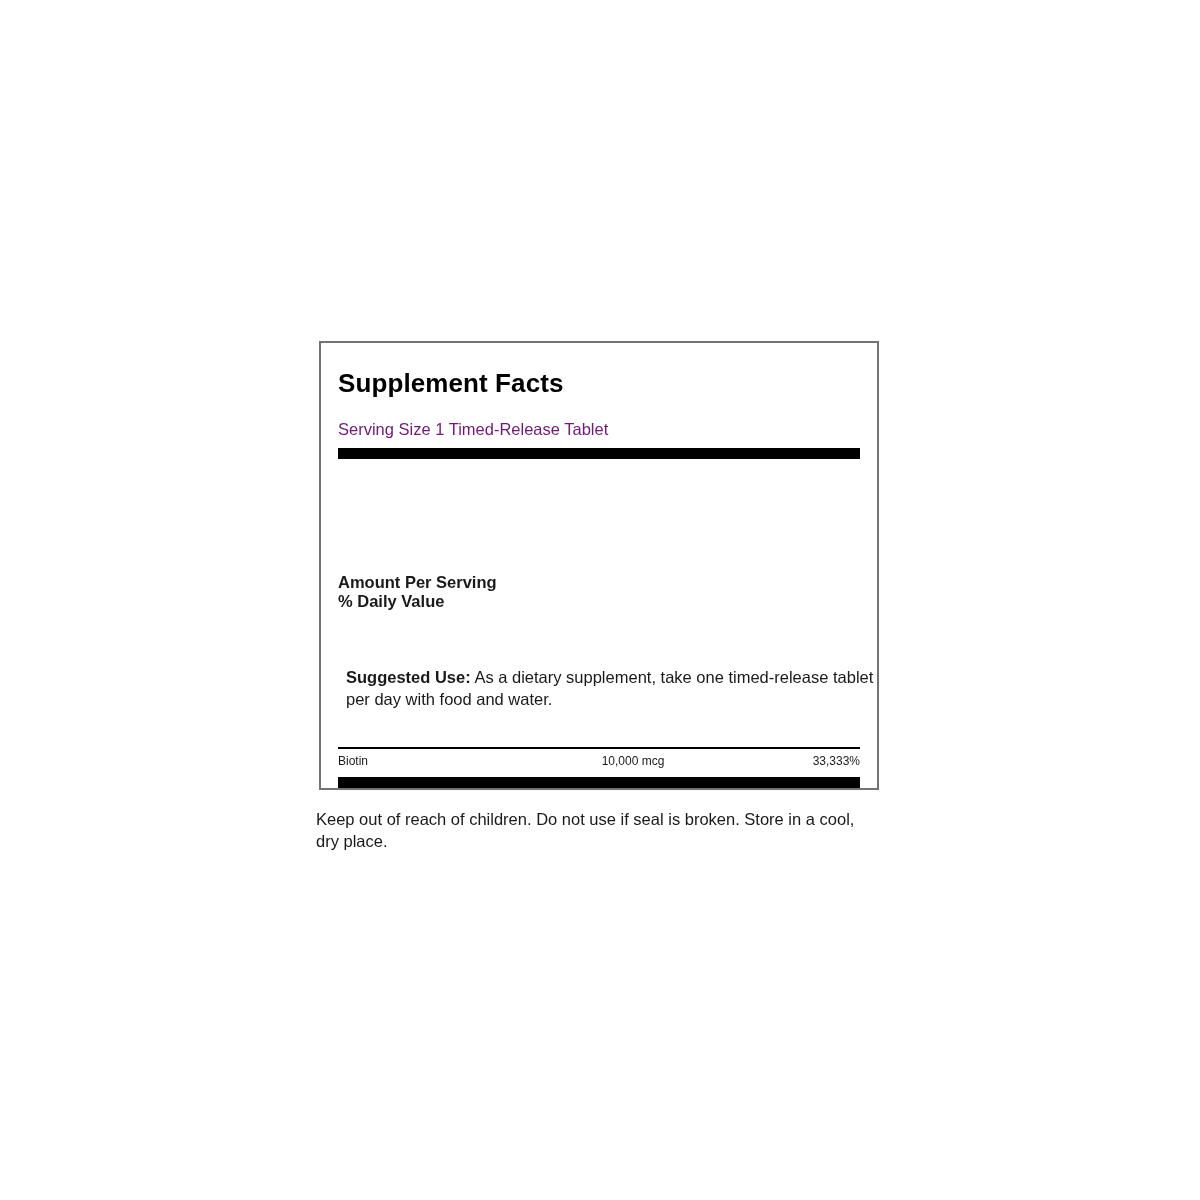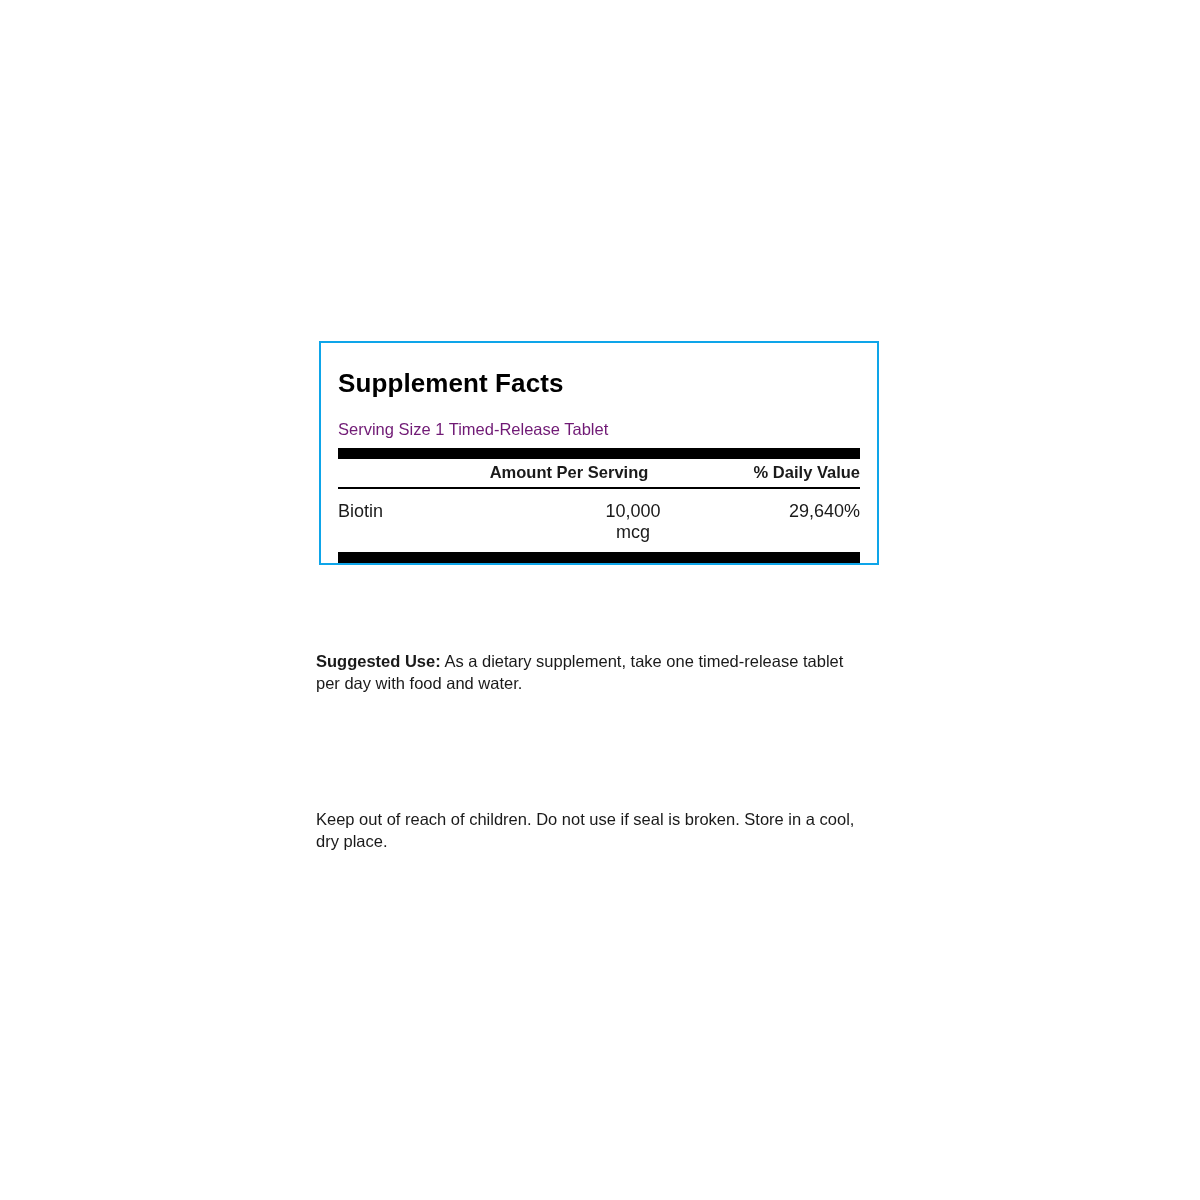--- a/index.html
+++ b/index.html
@@ -24,21 +24,21 @@
     height: 1200px;
   }
 
   
   .sf-panel {
     position: absolute;
     left: 319px;
     top: 341px;
     width: 560px;
     box-sizing: border-box;
-    border: 2px solid #0ea5e9;
+    border: 2px solid #737373;
     background: #ffffff;
     padding: 26px 17px 0 17px;
   }
 
   .sf-title {
     font-size: 26px;
     font-weight: bold;
     letter-spacing: 0.1px;
     color: #000000;
     line-height: 1.1;
@@ -67,37 +67,38 @@
     background: #000000;
     margin: 0 0 0 0;
   }
 
   .sf-headrow {
     display: flex;
     align-items: flex-start;
     font-size: 16.5px;
     font-weight: bold;
     padding: 4px 0 5px 0;
+    flex-direction: column;
   }
   .sf-headrow .col-name { flex: 0 0 110px; }
   .sf-headrow .col-amt {
     flex: 1 1 auto;
     text-align: center;
     padding-right: 20px;
   }
   .sf-headrow .col-dv {
     flex: 0 0 150px;
     text-align: right;
   }
 
   .sf-datarow {
     display: flex;
     align-items: baseline;
-    font-size: 18px;
-    padding: 12px 0 9px 0;
+    font-size: 12px;
+    padding: 5px 0 9px 0;
   }
   .sf-datarow .col-name { flex: 0 0 250px; text-align: left; }
   .sf-datarow .col-amt {
     flex: 1 1 auto;
     text-align: center;
     padding-right: 62px;
   }
   .sf-datarow .col-dv {
     flex: 0 0 120px;
     text-align: right;
@@ -108,21 +109,21 @@
     position: absolute;
     left: 316px;
     width: 552px;
     font-size: 16.5px;
     line-height: 1.33;
     color: #1a1a1a;
   }
   .body-block b { font-weight: bold; }
 
   #other-ingredients { top: 566px; }
-  #suggested-use { top: 651px; }
+  #suggested-use { top: 667px; margin-left: 30px; }
   #warning { top: 728px; }
   #storage { top: 809px; }
 </style>
 </head>
 <body>
 
 <div class="page">
 
   <div class="sf-panel">
 
@@ -136,21 +137,21 @@
       <div class="col-name"></div>
       <div class="col-amt">Amount Per Serving</div>
       <div class="col-dv">% Daily Value</div>
     </div>
 
     <div class="rule-thin"></div>
 
     <div class="sf-datarow">
       <div class="col-name">Biotin</div>
       <div class="col-amt">10,000 mcg</div>
-      <div class="col-dv">29,640%</div>
+      <div class="col-dv">33,333%</div>
     </div>
 
     <div class="rule-bottom"></div>
   </div>
 
 
   <div class="body-block" id="suggested-use"><b>Suggested Use:</b><span> As a dietary supplement, take one timed-release tablet per day with food and water.</span></div>
 
 
   <div class="body-block" id="storage">Keep out of reach of children. Do not use if seal is broken. Store in a cool, dry place.</div>

